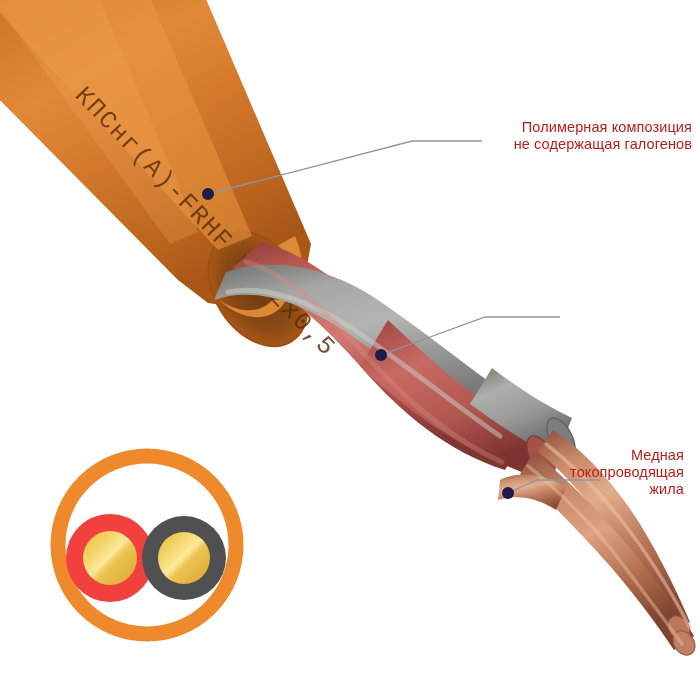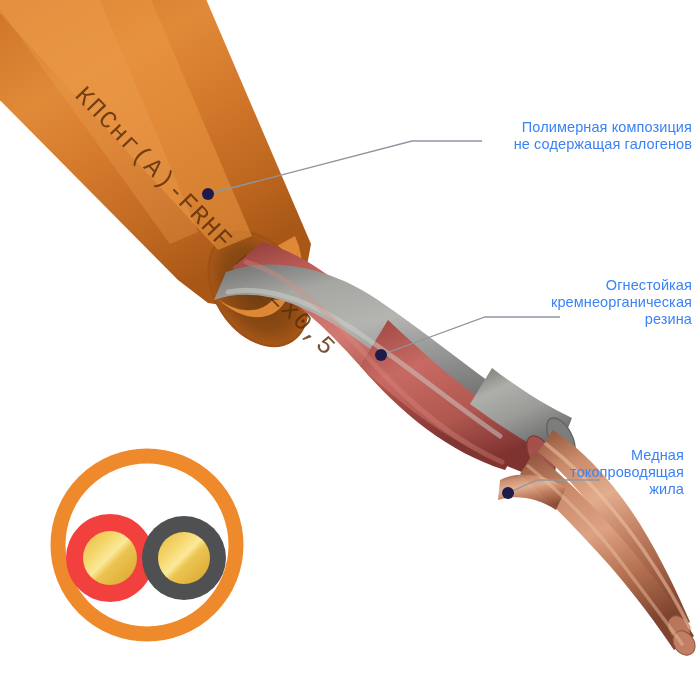--- a/index.html
+++ b/index.html
@@ -18,21 +18,21 @@
   #art {
     position: absolute;
     left: 0;
     top: 0;
     width: 700px;
     height: 700px;
   }
   .callout {
     position: absolute;
     text-align: right;
-    color: #3b82f6;
+    color: #b91c1c;
     font-family: "Liberation Sans", sans-serif;
     font-size: 14.5px;
     line-height: 17px;
     letter-spacing: 0.1px;
     white-space: pre-line;
   }
   #callout-polymer { right: 8px; top: 119px; width: 300px; }
   #callout-rubber  { right: 8px; top: 277px; width: 300px; }
   #callout-copper  { right: 16px; top: 447px; width: 300px; }
 </style>
@@ -238,21 +238,18 @@
       <g>
         <path d="M 508 493 L 537 480 L 600 480" fill="none" stroke="#8e96a0" stroke-width="1.3"></path>
         <circle cx="508" cy="493" r="6" fill="#1e1b4b"></circle>
       </g>
     </g>
   </svg>
 
   <div class="callout" id="callout-polymer">Полимерная композиция
 не содержащая галогенов</div>
 
-  <div class="callout" id="callout-rubber">Огнестойкая
-кремнеорганическая
-резина</div>
 
   <div class="callout" id="callout-copper">Медная
 токопроводящая
 жила</div>
 
 </div>
 
 </body></html>

